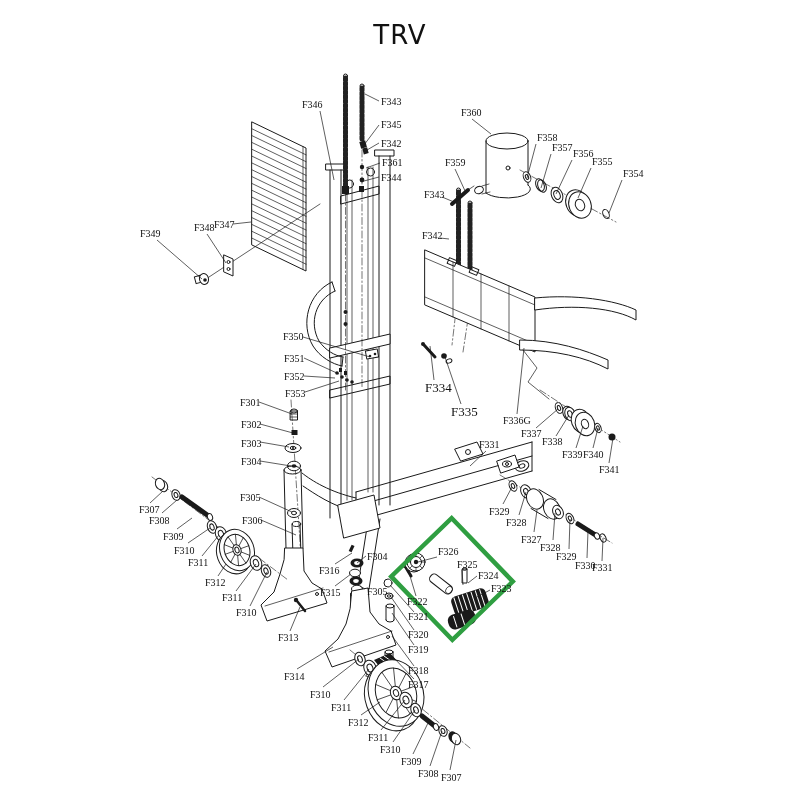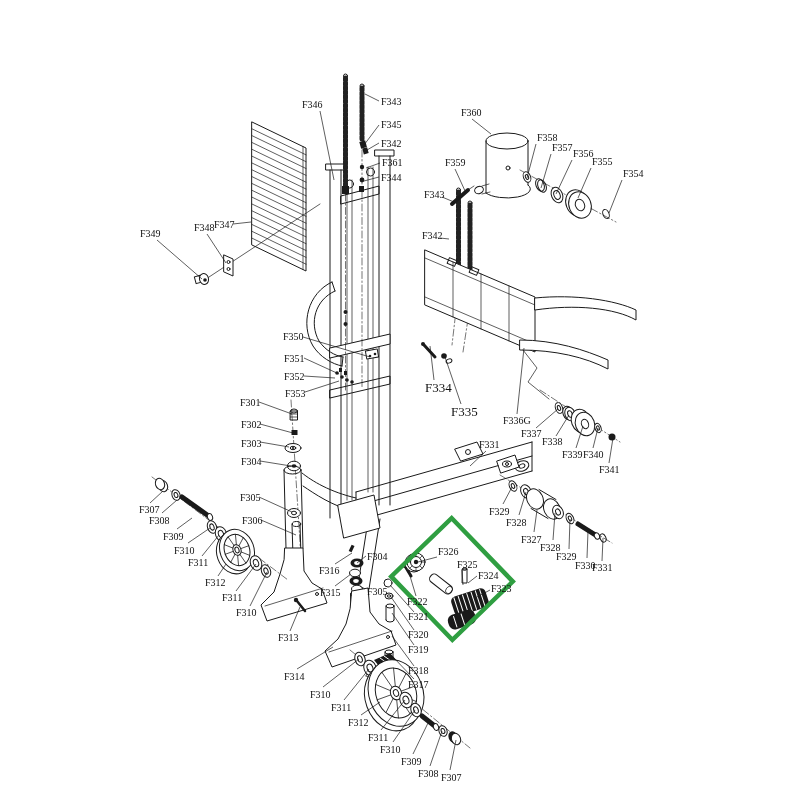--- a/index.html
+++ b/index.html
@@ -16,20 +16,21 @@
   .art .axis{stroke-width:.6;stroke-dasharray:7 2.5 1.5 2.5;}
   .art .knurl{stroke:#fff;stroke-width:1;}
   .leaders line{stroke:#1a1a1a;stroke-width:.7;}
   .labels text{fill:#111;font-family:"Liberation Serif","DejaVu Serif",serif;}
   .hl{fill:none;}
 </style>
 </head>
 <body>
 
 <div class="stage">
+  <div class="title">TRV</div>
 
   <svg width="800" height="800" viewBox="0 0 800 800">
 
     <g class="art">
 
       <g>
         <polygon points="252,122 306,148 306,271 252,245" class="w"></polygon>
         <line x1="303" y1="146.5" x2="303" y2="269.5" class="thin"></line>
         <g class="thin">
             <line x1="252" y1="128.83333333333334" x2="306" y2="154.83333333333334"></line>

